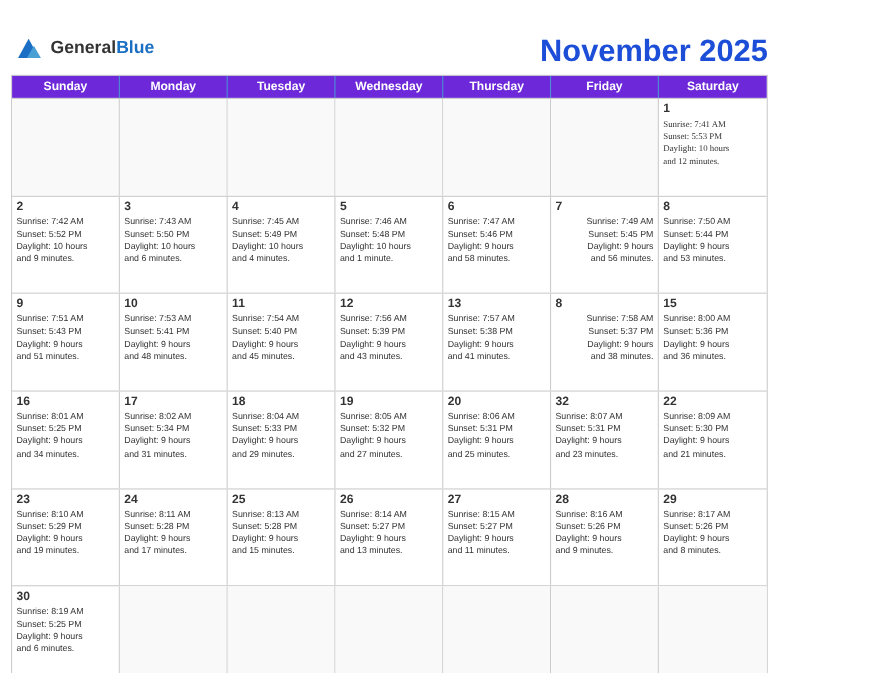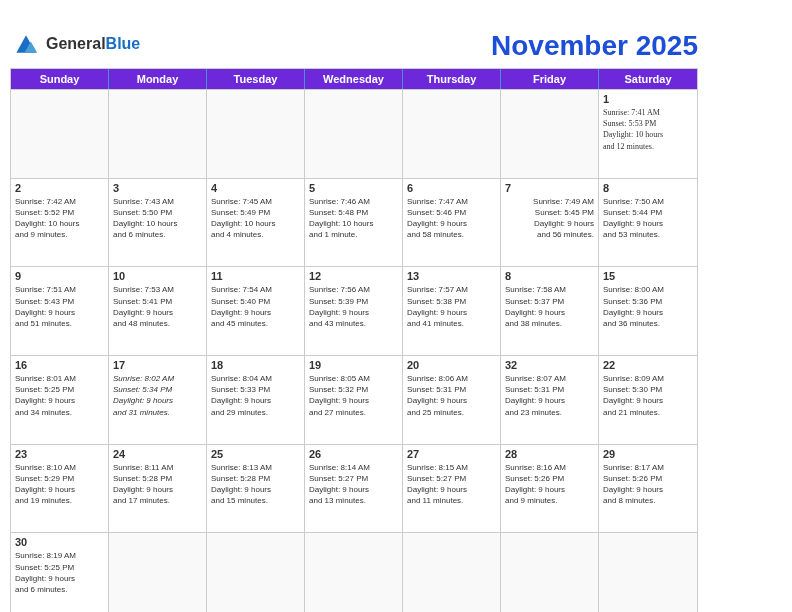--- a/index.html
+++ b/index.html
@@ -226,21 +226,21 @@
           </div>
           <div class="day-cell">
             <div class="day-number">13</div>
             <div class="day-info" style="white-space: pre-line;">Sunrise: 7:57 AM
 Sunset: 5:38 PM
 Daylight: 9 hours
 and 41 minutes.</div>
           </div>
           <div class="day-cell">
             <div class="day-number">8</div>
-            <div class="day-info" style="white-space: pre-line;">Sunrise: 7:58 AM
+            <div class="day-info" style="white-space: pre-line; text-align: right;">Sunrise: 7:58 AM
 Sunset: 5:37 PM
 Daylight: 9 hours
 and 38 minutes.</div>
           </div>
           <div class="day-cell">
             <div class="day-number">15</div>
             <div class="day-info" style="white-space: pre-line;">Sunrise: 8:00 AM
 Sunset: 5:36 PM
 Daylight: 9 hours
 and 36 minutes.</div>
@@ -249,21 +249,21 @@
         <div class="week-row">
           <div class="day-cell">
             <div class="day-number">16</div>
             <div class="day-info" style="white-space: pre-line;">Sunrise: 8:01 AM
 Sunset: 5:25 PM
 Daylight: 9 hours
 and 34 minutes.</div>
           </div>
           <div class="day-cell">
             <div class="day-number">17</div>
-            <div class="day-info" style="white-space: pre-line; font-style: italic;">Sunrise: 8:02 AM
+            <div class="day-info" style="white-space: pre-line;">Sunrise: 8:02 AM
 Sunset: 5:34 PM
 Daylight: 9 hours
 and 31 minutes.</div>
           </div>
           <div class="day-cell">
             <div class="day-number">18</div>
             <div class="day-info" style="white-space: pre-line;">Sunrise: 8:04 AM
 Sunset: 5:33 PM
 Daylight: 9 hours
 and 29 minutes.</div>

